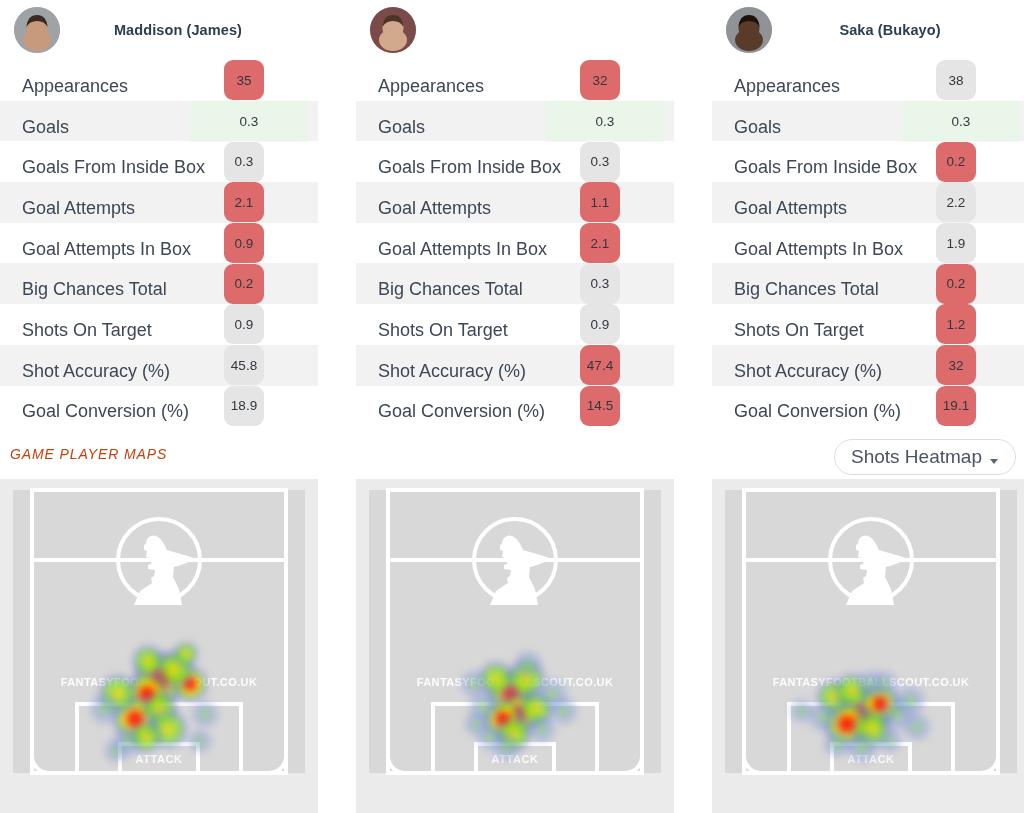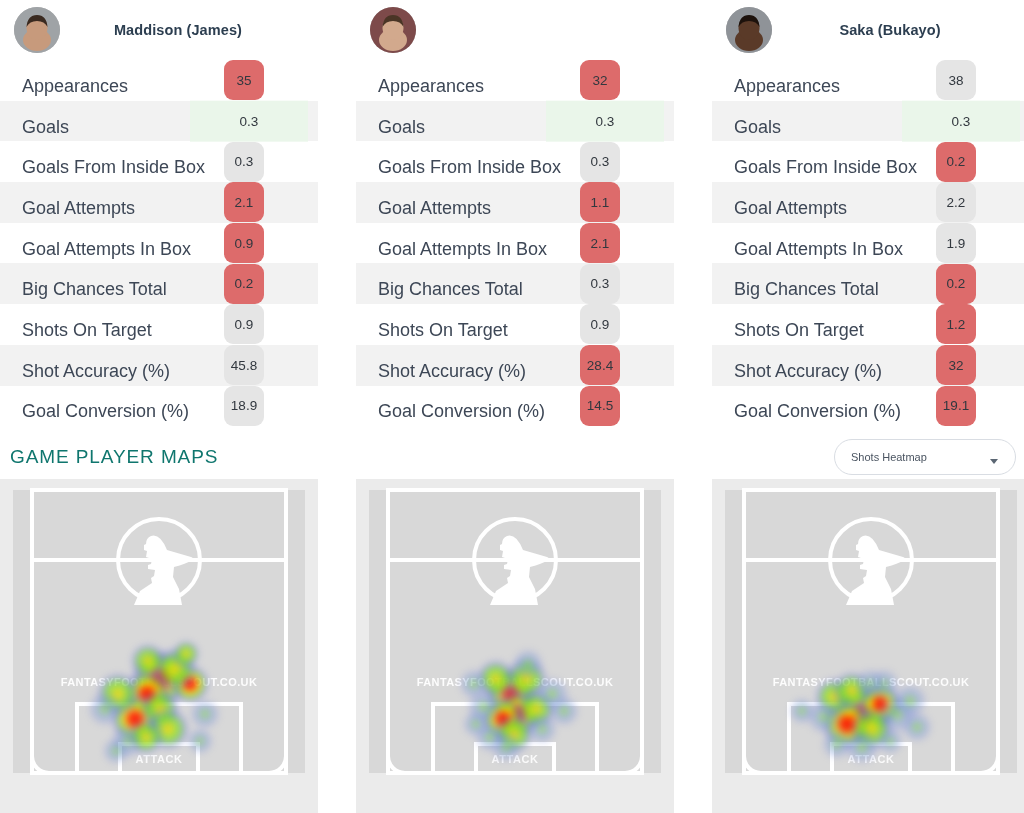--- a/index.html
+++ b/index.html
@@ -97,38 +97,39 @@
 
   
   .maps-header {
     position: absolute;
     top: 437px; left: 0;
     width: 1024px; height: 42px;
   }
   .maps-title {
     position: absolute;
     left: 10px; top: 9px;
-    font-size: 19px;
-    color: #0f766e;
+    font-size: 14px;
+    color: #c2410c;
     letter-spacing: .9px;
+    font-style: italic;
   }
   .map-select {
     position: absolute;
     right: 8px; top: 2px;
     width: 182px; height: 36px;
     border: 1px solid #d9dde3;
     border-radius: 18px;
     background: #fff;
     display: flex;
     align-items: center;
     padding: 0 16px;
   }
   .map-select-label {
     flex: 1;
-    font-size: 11px;
+    font-size: 19px;
     color: #4a5461;
   }
   .caret { width: 10px; height: 10px; flex: 0 0 10px; }
 
   
   .pitch-row {
     position: absolute;
     top: 479px; left: 0;
     width: 1024px; height: 334px;
     display: flex;
@@ -250,21 +251,21 @@
           <div class="stat-row alt">
             <div class="stat-label">Big Chances Total</div>
             <div class="badge green">0.3</div>
           </div>
           <div class="stat-row">
             <div class="stat-label">Shots On Target</div>
             <div class="badge green">0.9</div>
           </div>
           <div class="stat-row alt">
             <div class="stat-label">Shot Accuracy (%)</div>
-            <div class="badge red">28.4</div>
+            <div class="badge red">47.4</div>
           </div>
           <div class="stat-row">
             <div class="stat-label">Goal Conversion (%)</div>
             <div class="badge red">14.5</div>
           </div>
         </div>
       </div>
       <div class="player-col">
         <div class="player-head">
           <div class="avatar">

